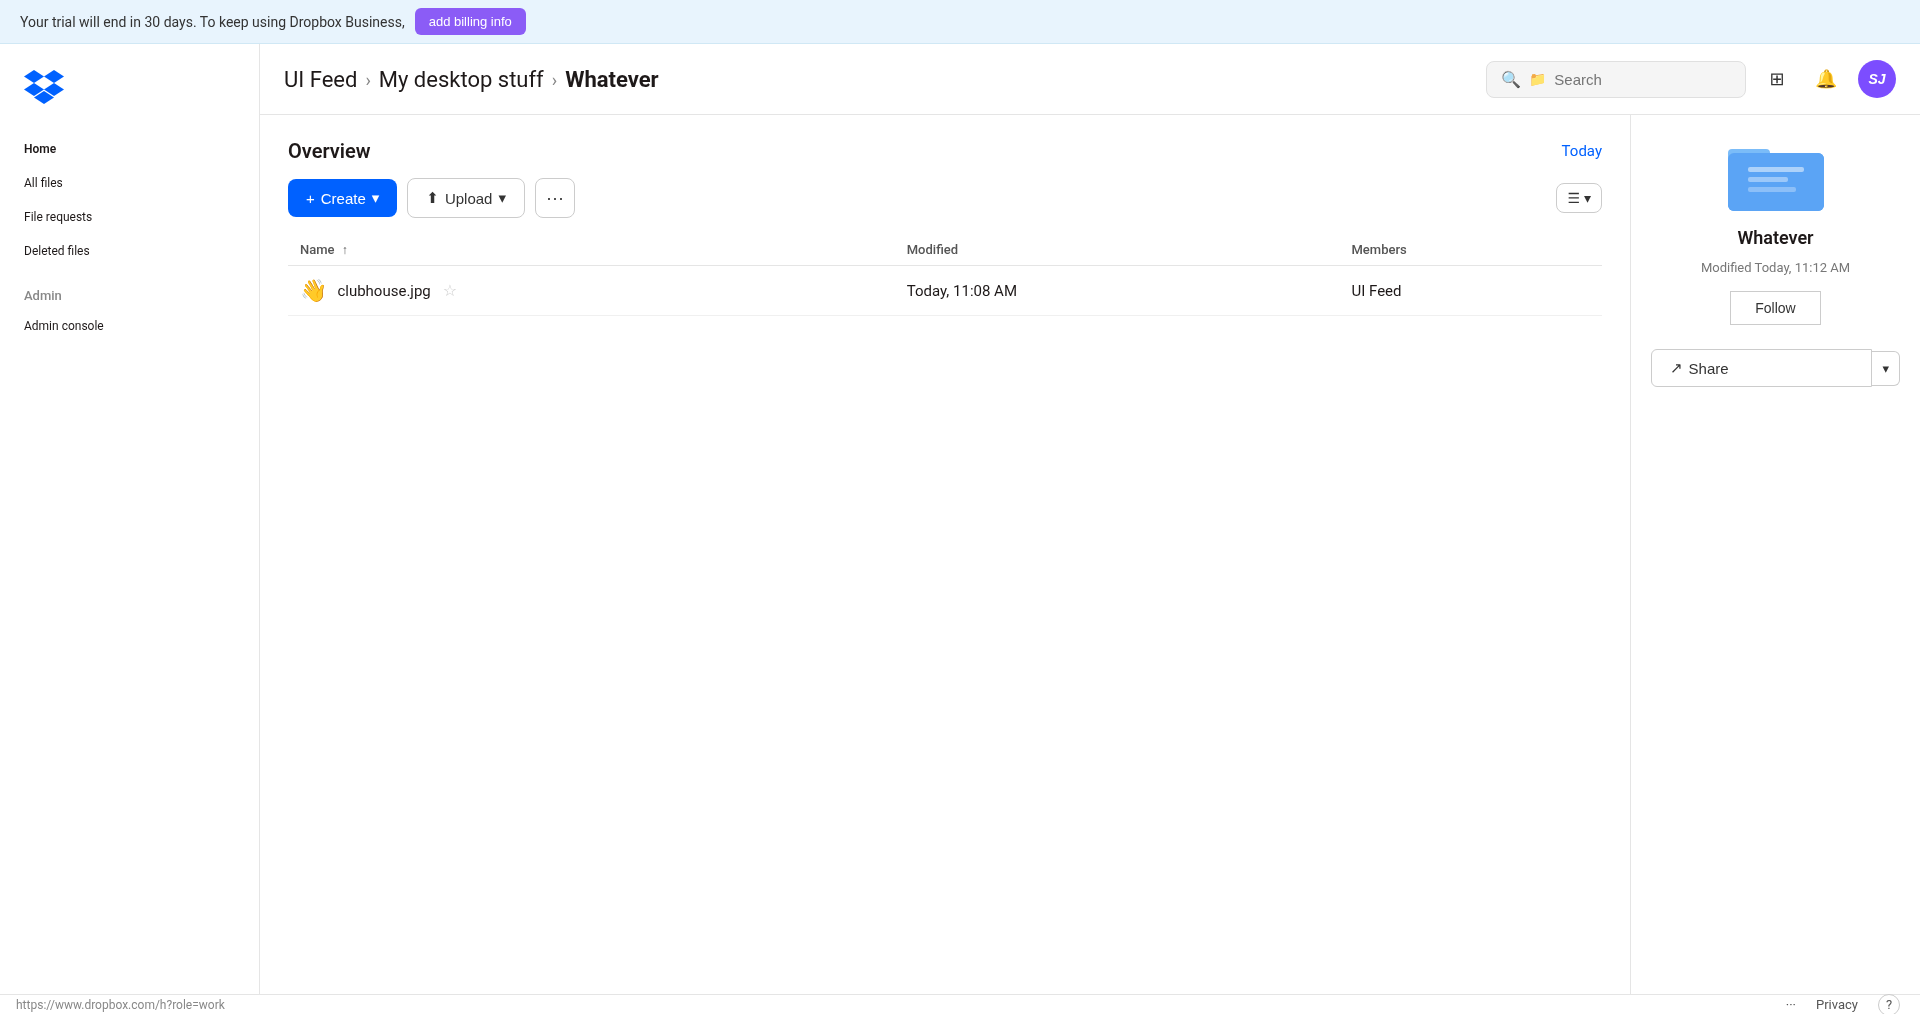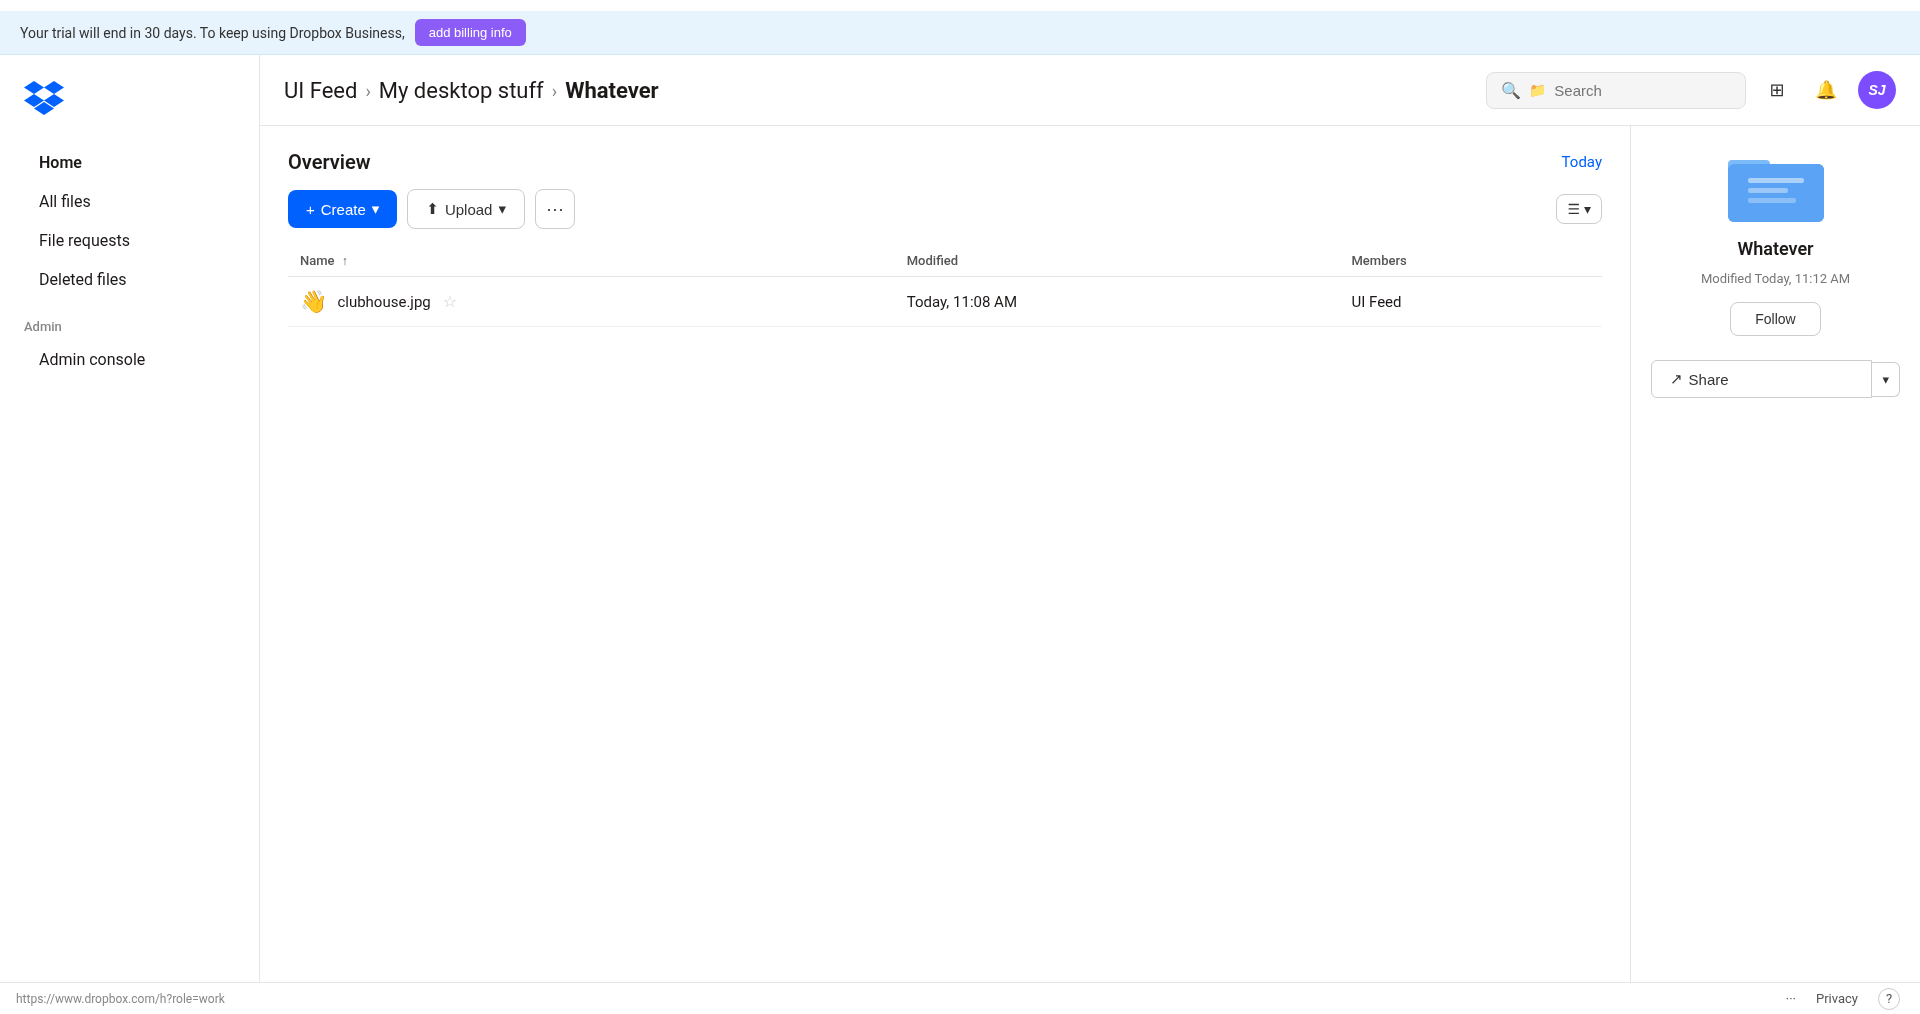--- a/index.html
+++ b/index.html
@@ -8,21 +8,20 @@
     
     .trial-banner {
       background: #e8f4fd;
       padding: 8px 20px;
       display: flex;
       align-items: center;
       gap: 10px;
       font-size: 14px;
       color: #333;
       border-bottom: 1px solid #d0e8f5;
-      margin-top: 11px;
     }
     .trial-banner-btn {
       background: #8b5cf6;
       color: #fff;
       border: none;
       border-radius: 6px;
       padding: 6px 14px;
       font-size: 13px;
       cursor: pointer;
       font-weight: 500;
@@ -50,22 +49,22 @@
     .dropbox-logo {
       width: 40px;
       height: 40px;
     }
     .sidebar-nav {
       display: flex;
       flex-direction: column;
       gap: 0;
     }
     .sidebar-item {
-      padding: 10px 39px;
-      font-size: 16px;
+      padding: 10px 24px;
+      font-size: 12px;
       color: #1e1919;
       cursor: pointer;
       border-radius: 0;
       transition: background 0.1s;
     }
     .sidebar-item.active { font-weight: 600; }
     .sidebar-section-label {
       padding: 20px 24px 6px 24px;
       font-size: 13px;
       color: #888;
@@ -354,21 +353,21 @@
       text-align: center;
     }
     .folder-preview-modified {
       font-size: 13px;
       color: #777;
       text-align: center;
     }
     .follow-btn {
       background: #fff;
       border: 1px solid #ccc;
-      border-radius: 8px;
+      border-radius: 0;
       padding: 8px 24px;
       font-size: 14px;
       cursor: pointer;
       color: #333;
       font-weight: 500;
       margin-top: 4px;
     }
 
     .share-row {
       display: flex;
@@ -401,21 +400,21 @@
       cursor: pointer;
       color: #333;
     }
 
     
     .status-bar {
       position: fixed;
       bottom: 0;
       left: 0;
       right: 0;
-      height: 32px;
+      height: 20px;
       background: #fff;
       border-top: 1px solid #e5e5e5;
       display: flex;
       align-items: center;
       justify-content: flex-end;
       padding: 0 20px;
       gap: 20px;
       font-size: 13px;
       color: #555;
     }

